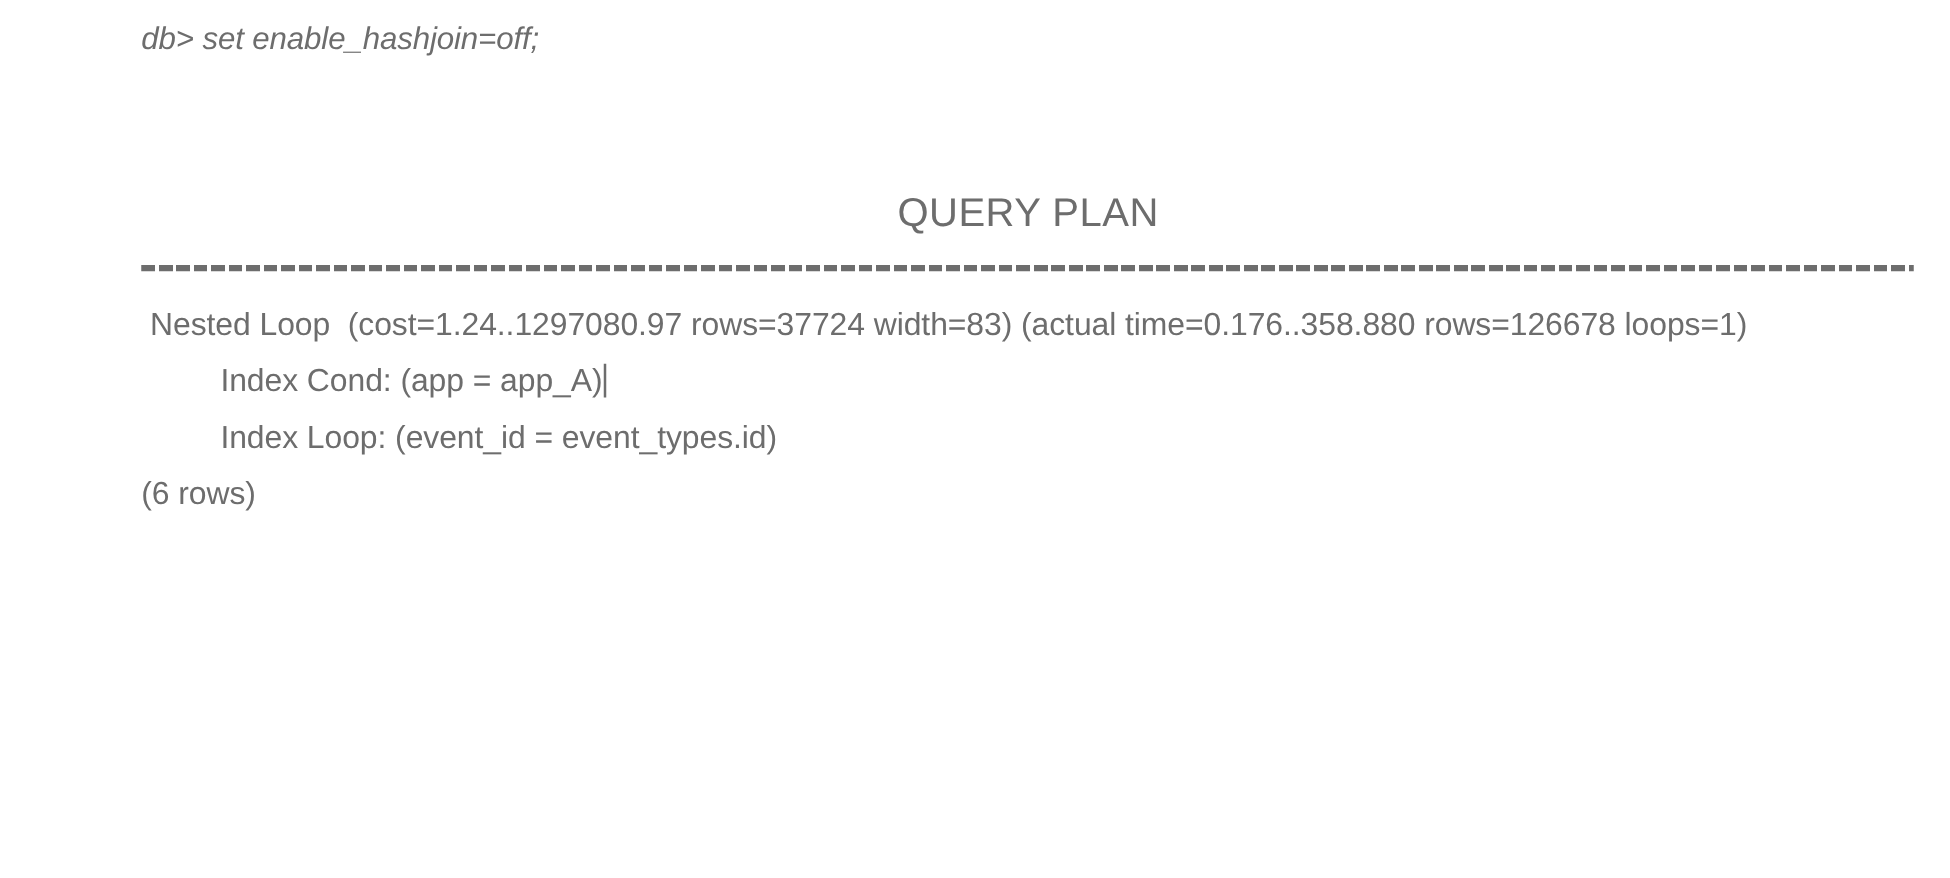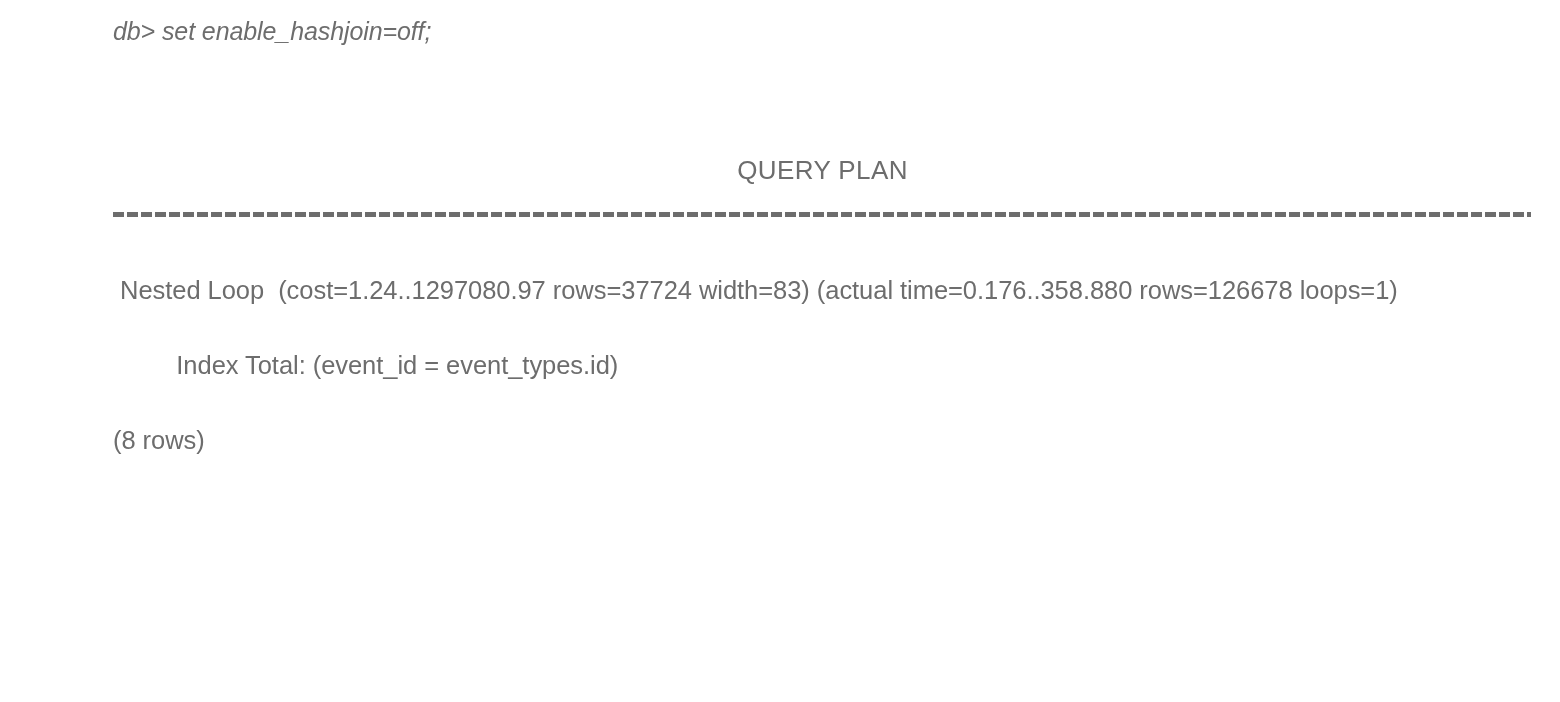--- a/index.html
+++ b/index.html
@@ -47,21 +47,21 @@
     font-style: normal;
   }
   .prompt-line.first .pfx {
     font-style: italic;
   }
 
   
   .plan-header {
     top: 148px;
     text-align: center;
-    font-size: 26px;
+    font-size: 32px;
     line-height: 44px;
     letter-spacing: 0.4px;
   }
 
   
   .rule {
     position: absolute;
     left: 113px;
     width: 1418px;
     top: 212px;
@@ -78,21 +78,20 @@
   
   .plan-body {
     top: 238px;
     font-size: 25.5px;
     line-height: 45px;
   }
   .plan-line {
     white-space: pre-wrap;
     word-break: normal;
     letter-spacing: -0.05px;
-    margin-top: 30px;
   }
 
   .caret {
     display: inline-block;
     width: 2px;
     height: 27px;
     background: #6d6d6d;
     vertical-align: -5px;
     margin-left: 1px;
   }
@@ -105,17 +104,18 @@
   <div class="block prompt-block">
     <div class="prompt-line first"><span class="pfx">db&gt; </span><span>set enable_hashjoin=off;</span></div>
   </div>
 
   <div class="block plan-header">QUERY PLAN</div>
 
   <div class="rule"></div>
 
   <div class="block plan-body">
     <div class="plan-line"> Nested Loop  (cost=1.24..1297080.97 rows=37724 width=83) (actual time=0.176..358.880 rows=126678 loops=1)</div>
-    <div class="plan-line">         Index Total: (event_id = event_types.id)</div>
-    <div class="plan-line">(8 rows)</div>
+    <div class="plan-line"><span>         Index Cond: (app = app_A)</span><span class="caret"></span></div>
+    <div class="plan-line">         Index Loop: (event_id = event_types.id)</div>
+    <div class="plan-line">(6 rows)</div>
   </div>
 
 </div>
 
 </body></html>

